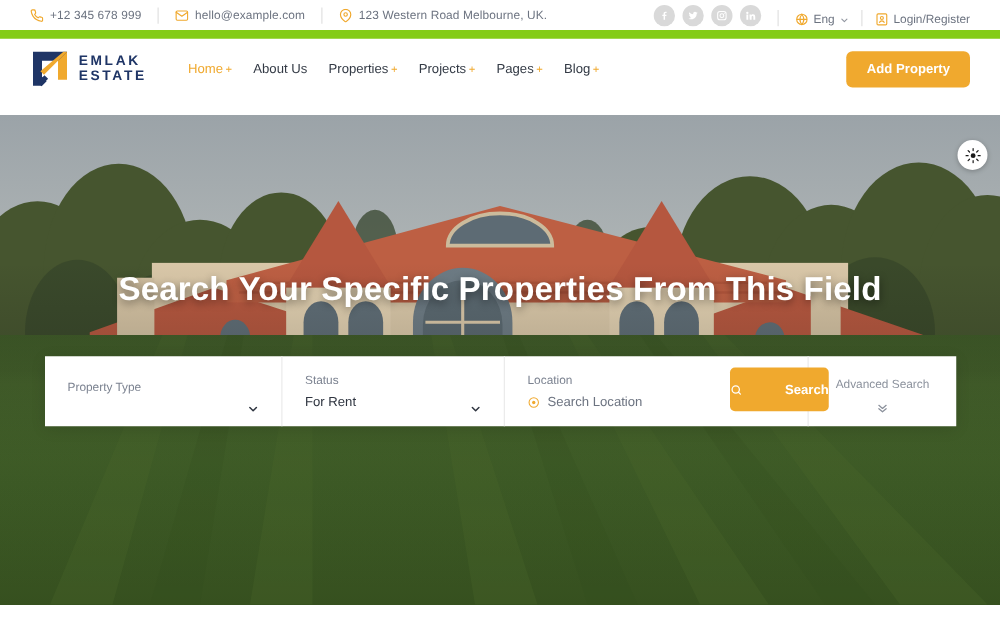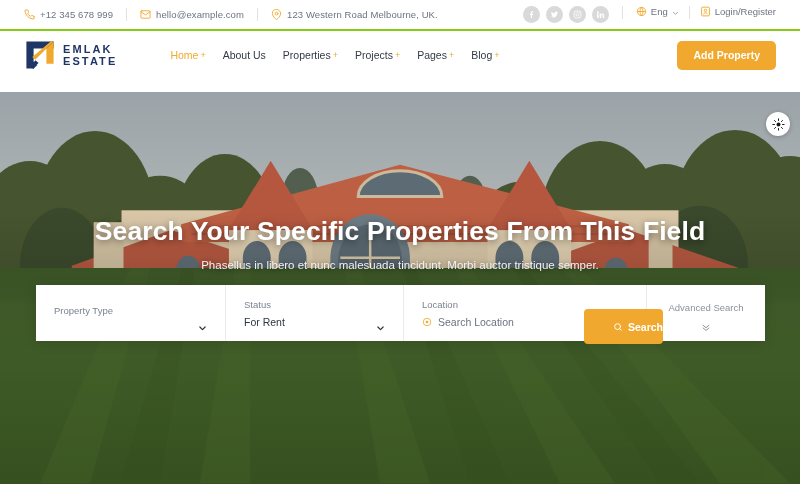--- a/index.html
+++ b/index.html
@@ -11,51 +11,50 @@
     overflow: hidden;
   }
   .page { position: relative; width: 800px; height: 500px; background:#fff; }
 
   
   .topbar {
     position: relative;
     height: 31px;
     display: flex; align-items: center;
     padding: 0 24px;
-    border-bottom: 2px solid #84cc16;
+    border-bottom: 7px solid #84cc16;
     background: #ffffff;
   }
   .tb-left { display:flex; align-items:center; gap:0; }
   .tb-item {
     display:flex; align-items:center; gap:5px;
     font-size: 9.5px; color:#6c7380; white-space:nowrap;
     letter-spacing: .1px;
   }
   .tb-sep { width:1px; height:13px; background:#e2e2e2; margin:0 13px; }
   .tb-ico { width:11px; height:11px; display:block; flex:none; }
-  .tb-right { margin-left:auto; display:flex; align-items:flex-start; }
+  .tb-right { margin-left:auto; display:flex; align-items:flex-end; }
   .socials { display:flex; align-items:center; gap:6px; }
   .soc {
     width:17px; height:17px; border-radius:50%;
     background:#d9d9d9; display:flex; align-items:center; justify-content:center;
   }
   .soc svg { width:9px; height:9px; display:block; }
   .tb-link {
     display:flex; align-items:center; gap:4px;
     font-size:9.5px; color:#6c7380; white-space:nowrap;
   }
   .chev-sm { width:7px; height:7px; display:block; opacity:.75; }
 
   
   .header {
     height: 48px;
     display:flex; align-items:center;
     padding: 0 24px;
     background:#fff;
-    gap:20px;
   }
   .logo { display:flex; align-items:center; gap:7px; }
   .logo-mark { width:32px; height:32px; display:block; flex:none; }
   .logo-text { display:flex; flex-direction:column; line-height:1.12; }
   .logo-l1, .logo-l2 {
     font-size:11px; font-weight:bold; color:#1f3566; letter-spacing:2.1px;
   }
   .nav { display:flex; align-items:center; gap:17px; margin-left:33px; }
   .nav-item {
     font-size:10.5px; color:#333a45; white-space:nowrap;
@@ -141,25 +140,25 @@
   .sp-label { font-size:9.5px; color:#7b8290; margin-bottom:6px; }
   .sp-value {
     font-size:10.5px; color:#2f3540; display:flex; align-items:center; gap:6px;
   }
   .sp-caret {
     position:absolute; right:18px; bottom:13px; width:9px; height:9px; display:block;
   }
   .loc-ico { width:10px; height:10px; display:block; flex:none; }
   .sp-value .loc-txt { color:#6c7380; }
   .btn-search {
-    position:absolute; left:548px; top:24px;
+    position:absolute; left:548px; top:9px;
     background:#f0a92e; color:#fff; border:none; border-radius:4px;
     height:35px; width:79px; font-size:10.5px; font-weight:bold;
     font-family:"Liberation Sans", sans-serif; cursor:pointer;
-    display:flex; align-items:center; justify-content:flex-end; gap:5px;
+    display:flex; align-items:center; justify-content:space-between; gap:5px;
   }
   .btn-search svg { width:10px; height:10px; display:block; }
   .sp-adv {
     width:119px; border-left:1px solid #ebebeb;
     display:flex; flex-direction:column; align-items:center; justify-content:center;
     gap:5px; margin-left:auto; cursor:pointer;
   }
   .sp-adv-txt { font-size:9.5px; color:#8b919c; white-space:nowrap; }
   .dbl-chev { width:10px; height:7px; display:block; }
 </style>
@@ -424,21 +423,20 @@
       <span>
         <svg viewBox="0 0 24 24" fill="none" stroke="#1a1a1a" stroke-width="1.8" stroke-linecap="round">
           <circle cx="12" cy="12" r="3.6" fill="#1a1a1a" stroke="none"></circle>
           <path d="M12 1.6v3M12 19.4v3M1.6 12h3M19.4 12h3M4.6 4.6l2.1 2.1M17.3 17.3l2.1 2.1M19.4 4.6l-2.1 2.1M6.7 17.3l-2.1 2.1"></path>
         </svg>
       </span>
     </button>
 
     <div class="hero-content">
       <h1 class="hero-title">Search Your Specific Properties From This Field</h1>
-      <p class="hero-sub">Phasellus in libero et nunc malesuada tincidunt. Morbi auctor tristique semper.</p>
     </div>
   </div>
 
   <div class="search-panel">
 
     <div class="sp-field f1">
       <span class="sp-label">Property Type</span>
       <span class="sp-caret">
         <svg viewBox="0 0 24 24" fill="none" stroke="#2f3540" stroke-width="3.2" stroke-linecap="round" stroke-linejoin="round">
             <path d="m5 8 7 7 7-7"></path>

